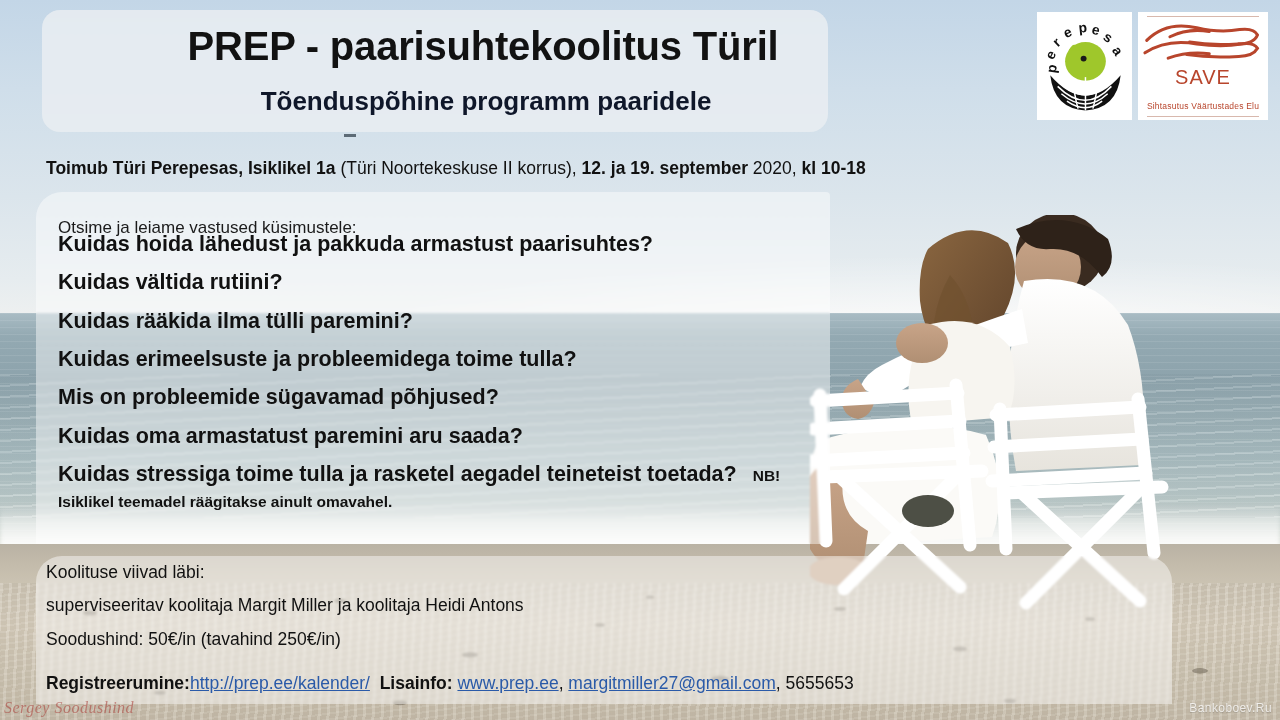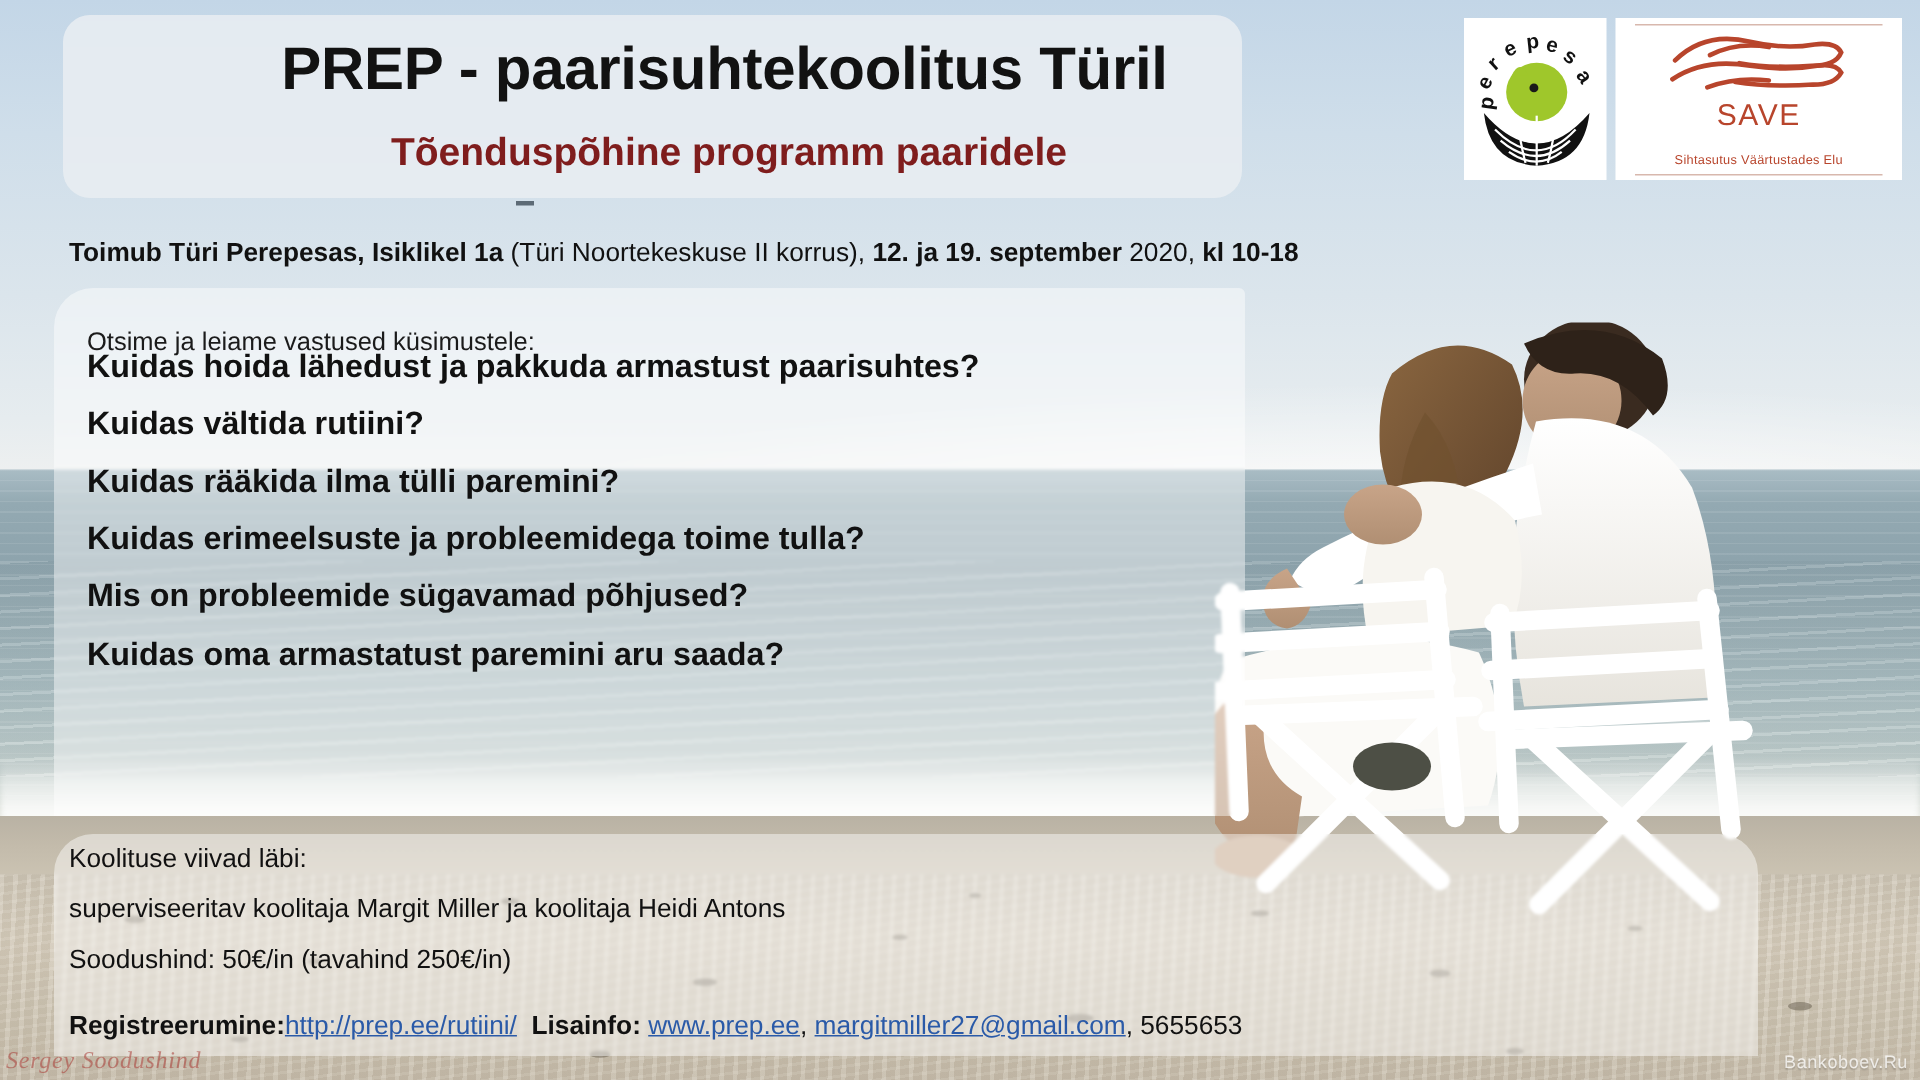--- a/index.html
+++ b/index.html
@@ -85,33 +85,33 @@
   #footer-panel{
     left:36px;top:556px;width:1136px;height:148px;
     border-top-left-radius:26px;border-top-right-radius:26px;
     background:rgba(255,255,255,.45);
   }
 
   
   #logo-strip{position:absolute;right:12px;top:12px;display:flex;gap:6px;align-items:stretch;}
   .logo-box{background:#fff;display:flex;align-items:center;justify-content:center;}
   #perepesa-logo{width:95px;height:108px;}
-  #save-logo{width:191px;height:108px;flex-direction:column;}
+  #save-logo{width:130px;height:108px;flex-direction:column;}
   #save-name{color:#b8452c;font-size:20px;letter-spacing:1px;line-height:1;margin-top:-2px;}
   #save-tagline{color:#b8452c;font-size:8.5px;letter-spacing:.2px;margin-top:14px;}
   .save-rule{width:86%;height:1px;background:#d8b8ad;}
 
   
   #title{
     position:absolute;left:42px;top:24px;width:786px;text-align:center;
     font-size:40px;font-weight:bold;color:#121212;letter-spacing:-.2px;padding-left:48px;
   }
   #subtitle{
     position:absolute;left:42px;top:86px;width:888px;text-align:center;
-    font-size:26px;font-weight:bold;color:#7f1d1d;
+    font-size:26px;font-weight:bold;color:#0f172a;
   }
   #caret-mark{
     position:absolute;left:344px;top:134px;width:12px;height:3px;background:#5d6b76;
   }
 
   #venue-line{
     position:absolute;left:46px;top:158px;font-size:17.5px;color:#111;white-space:nowrap;
   }
   #venue-line b{font-weight:bold;}
 
@@ -312,36 +312,40 @@
 
   <div id="intro-line">Otsime ja leiame vastused küsimustele:</div>
 
   <ul id="question-list">
     <li><span>Kuidas hoida lähedust ja pakkuda armastust paarisuhtes?</span></li>
     <li><span>Kuidas vältida rutiini?</span></li>
     <li><span>Kuidas rääkida ilma tülli paremini?</span></li>
     <li><span>Kuidas erimeelsuste ja probleemidega toime tulla?</span></li>
     <li><span>Mis on probleemide sügavamad põhjused?</span></li>
     <li><span>Kuidas oma armastatust paremini aru saada?</span></li>
+    <li>
+      <span>Kuidas stressiga toime tulla ja rasketel aegadel teineteist toetada?</span>
+      <span class="nb">NB! Isiklikel teemadel räägitakse ainult omavahel.</span>
+    </li>
   </ul>
 
   <div id="trainers-block">
     <div class="fline">Koolituse viivad läbi:</div>
     <div class="fline">
       <span>superviseeritav koolitaja </span><b>Margit Miller</b><span> ja koolitaja </span><b>Heidi Antons</b>
     </div>
     <div class="fline">
       <b>Soodushind:</b>
       <b>50€/in</b>
       <span>(tavahind 250€/in)</span>
     </div>
   </div>
 
   <div id="register-line">
-    <b>Registreerumine:</b><a href="#" class="lnk">http://prep.ee/rutiini/</a>&nbsp;
+    <b>Registreerumine:</b><a href="#" class="lnk">http://prep.ee/kalender/</a>&nbsp;
     <b>Lisainfo:</b>
     <a href="#" class="lnk">www.prep.ee</a><span>, </span><a href="#" class="lnk">margitmiller27@gmail.com</a><span>, 5655653</span>
   </div>
 
   <div id="watermark-left">Sergey Soodushind</div>
   <div id="watermark-right">Bankoboev.Ru</div>
 
 </div>
 
 </body></html>

